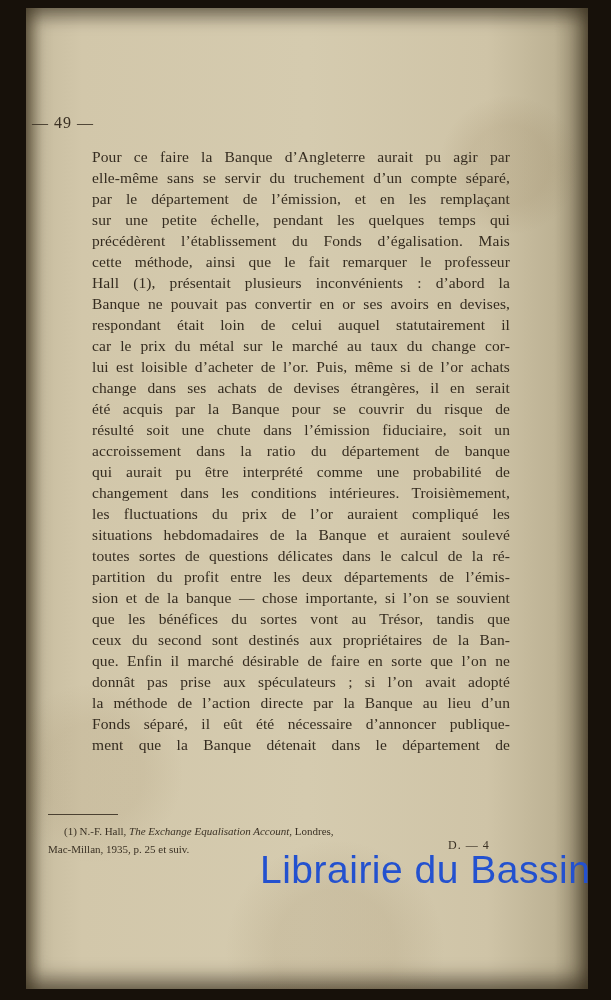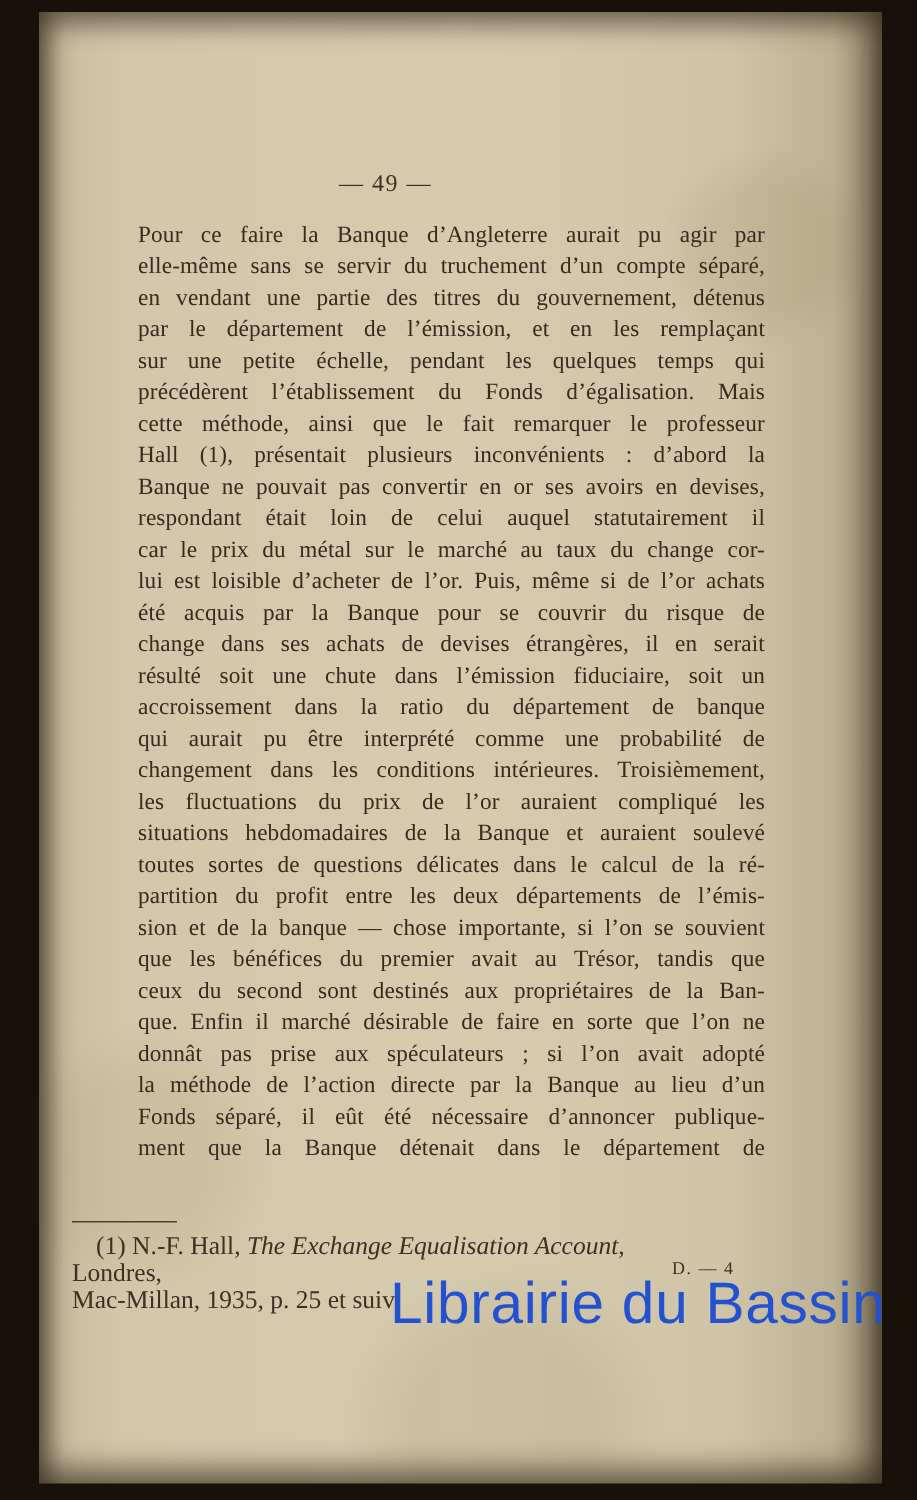--- a/index.html
+++ b/index.html
@@ -31,24 +31,23 @@
     content: "";
     position: absolute; inset: 0;
     background:
       radial-gradient(circle at 86% 16%, rgba(120,95,55,0.10) 0 40px, transparent 70px),
       radial-gradient(circle at 12% 78%, rgba(120,95,55,0.08) 0 50px, transparent 90px),
       radial-gradient(circle at 55% 96%, rgba(120,95,55,0.10) 0 60px, transparent 110px);
     pointer-events: none;
   }
   .page-number {
     position: absolute;
-    left: 22px;
+    left: 6px;
     top: 106px;
     width: 418px;
-    text-align: center;
     font-size: 16px;
     letter-spacing: 1px;
     color: #3a3023;
   }
   .body-text {
     position: absolute;
     left: 22px;
     top: 138px;
     width: 418px;
     color: #352c20;
@@ -70,21 +69,21 @@
     width: 70px;
     height: 1px;
     background: #4a4031;
   }
   .footnote {
     position: absolute;
     left: 22px;
     top: 814px;
     width: 418px;
     margin: 0;
-    font-size: 17px;
+    font-size: 11px;
     line-height: 18px;
     color: #3a3124;
     text-indent: 16px;
   }
   .signature {
     position: absolute;
     left: 422px;
     top: 830px;
     font-size: 12px;
     letter-spacing: 1px;
@@ -106,42 +105,41 @@
 <body>
 
 <div class="photo">
   <div class="page">
 
     <div class="page-number">— 49 —</div>
 
     <div class="body-text">
         <div class="text-line">Pour ce faire la Banque d’Angleterre aurait pu agir par</div>
         <div class="text-line">elle-même sans se servir du truchement d’un compte séparé,</div>
-        <div class="text-line">en vendant une partie des titres du gouvernement, détenus</div>
         <div class="text-line">par le département de l’émission, et en les remplaçant</div>
         <div class="text-line">sur une petite échelle, pendant les quelques temps qui</div>
         <div class="text-line">précédèrent l’établissement du Fonds d’égalisation. Mais</div>
         <div class="text-line">cette méthode, ainsi que le fait remarquer le professeur</div>
         <div class="text-line">Hall (1), présentait plusieurs inconvénients : d’abord la</div>
         <div class="text-line">Banque ne pouvait pas convertir en or ses avoirs en devises,</div>
         <div class="text-line">respondant était loin de celui auquel statutairement il</div>
         <div class="text-line">car le prix du métal sur le marché au taux du change cor-</div>
         <div class="text-line">lui est loisible d’acheter de l’or. Puis, même si de l’or achats</div>
+        <div class="text-line">change dans ses achats de devises étrangères, il en serait</div>
         <div class="text-line">été acquis par la Banque pour se couvrir du risque de</div>
-        <div class="text-line">change dans ses achats de devises étrangères, il en serait</div>
         <div class="text-line">résulté soit une chute dans l’émission fiduciaire, soit un</div>
         <div class="text-line">accroissement dans la ratio du département de banque</div>
         <div class="text-line">qui aurait pu être interprété comme une probabilité de</div>
         <div class="text-line">changement dans les conditions intérieures. Troisièmement,</div>
         <div class="text-line">les fluctuations du prix de l’or auraient compliqué les</div>
         <div class="text-line">situations hebdomadaires de la Banque et auraient soulevé</div>
         <div class="text-line">toutes sortes de questions délicates dans le calcul de la ré-</div>
         <div class="text-line">partition du profit entre les deux départements de l’émis-</div>
         <div class="text-line">sion et de la banque — chose importante, si l’on se souvient</div>
-        <div class="text-line">que les bénéfices du premier avait au Trésor, tandis que</div>
+        <div class="text-line">que les bénéfices du sortes vont au Trésor, tandis que</div>
         <div class="text-line">ceux du second sont destinés aux propriétaires de la Ban-</div>
         <div class="text-line">que. Enfin il marché désirable de faire en sorte que l’on ne</div>
         <div class="text-line">donnât pas prise aux spéculateurs ; si l’on avait adopté</div>
         <div class="text-line">la méthode de l’action directe par la Banque au lieu d’un</div>
         <div class="text-line">Fonds séparé, il eût été nécessaire d’annoncer publique-</div>
         <div class="text-line">ment que la Banque détenait dans le département de</div>
       </div>
 
     <div class="footnote-rule"></div>
 

